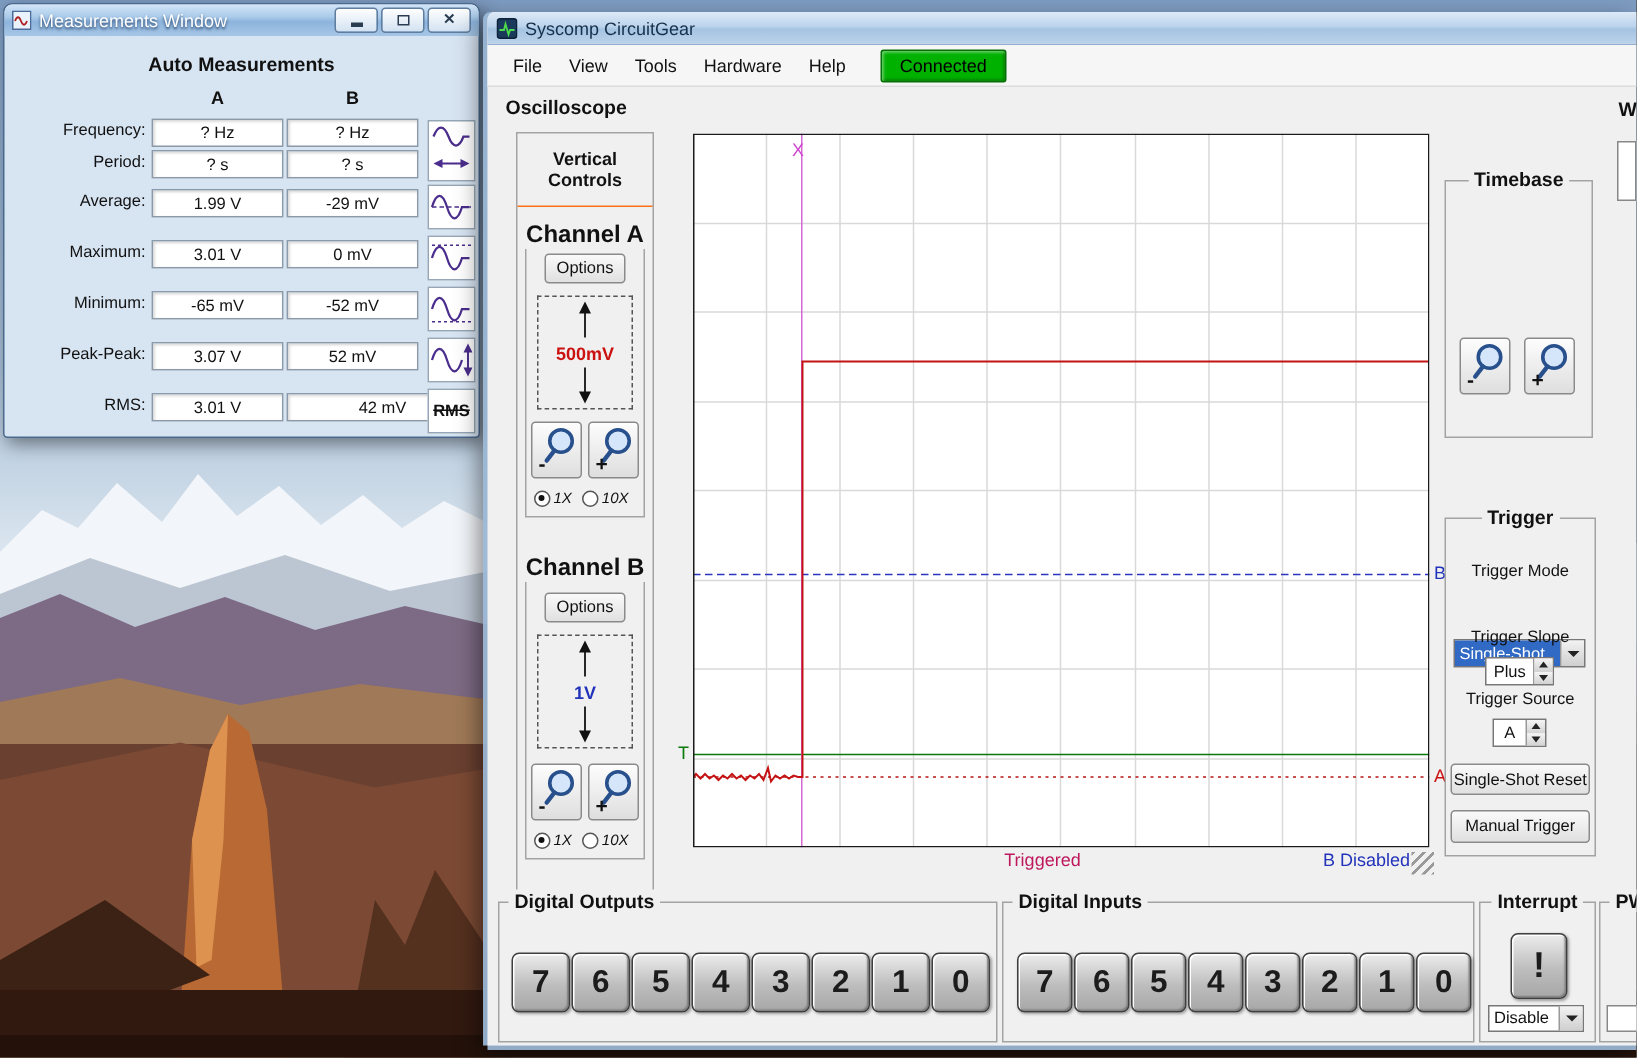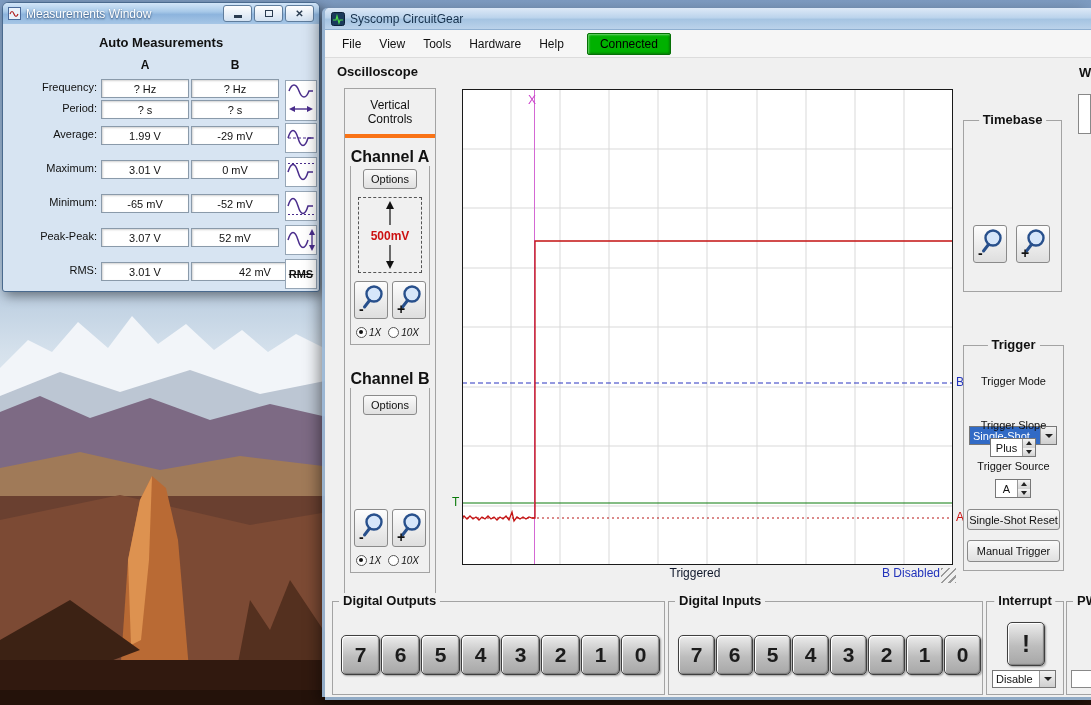--- a/index.html
+++ b/index.html
@@ -49,23 +49,23 @@
     padding:3px 12px;border-radius:2px;
     box-shadow:inset 1px 1px 2px rgba(255,255,255,.45),inset -1px -1px 2px rgba(0,0,0,.3);}
   .section-title{position:absolute;left:12px;top:56px;font-weight:bold;font-size:13px;}
 
   
   .lframe{position:absolute;border:1px solid #a3a3a3;}
   .lf-title{position:absolute;top:-9px;background:#f0f0f0;padding:0 4px;font-weight:bold;font-size:16px;white-space:nowrap;}
   .lf-title.c{left:50%;transform:translateX(-50%);}
   .lf-title.l{left:6px;}
   .lf-title.big{font-size:13px;}
-  .vc-titlebox{position:absolute;left:0;top:0;width:100%;height:49px;border-bottom:4px solid #f97316;
+  .vc-titlebox{position:absolute;left:0;top:0;width:100%;height:49px;border-bottom:1px solid #f97316;
     display:flex;align-items:center;justify-content:center;text-align:center;
-    font-weight:normal;font-size:12px;box-sizing:border-box;padding:0 12px;}
+    font-weight:bold;font-size:12px;box-sizing:border-box;padding:0 12px;}
 
   .btn{background:linear-gradient(#fafafa,#e0e0e0);border:1px solid #8a8a8a;border-radius:3px;
     font-size:11px;display:flex;align-items:center;justify-content:center;box-sizing:border-box;}
   .dashedbox{position:absolute;border:1px dashed #555;background:#f0f0f0;
     display:flex;align-items:center;justify-content:center;}
   .zoombtn{position:absolute;width:34px;height:38px;background:linear-gradient(#fdfdfd,#dedede);
     border:1px solid #8a8a8a;border-radius:3px;box-sizing:border-box;}
   .zoombtn .mag{position:absolute;right:2px;top:2px;}
   .zsign{position:absolute;left:4px;bottom:1px;font-weight:bold;font-size:14px;}
 
@@ -278,20 +278,29 @@
           <span class="radio-item">
             <span class="rdot"></span>
             <span class="rlabel">10X</span>
           </span>
         </div>
       </div>
 
       <div class="lframe" style="left:5px;top:289px;width:78px;height:193px;">
         <span class="lf-title c">Channel B</span>
         <div class="btn" style="position:absolute;left:50%;transform:translateX(-50%);top:16px;width:54px;height:20px;">Options</div>
+        <div class="dashedbox" style="left:7px;top:44px;width:62px;height:74px;">
+          <svg width="60" height="72" viewBox="0 0 60 72">
+            <line x1="30" y1="9" x2="30" y2="26" stroke="#111" stroke-width="1.2"></line>
+            <polygon points="30,2 26,10 34,10" fill="#111"></polygon>
+            <text x="30" y="41" text-anchor="middle" font-size="12" font-weight="bold" fill="#2233bb">1V</text>
+            <line x1="30" y1="46" x2="30" y2="63" stroke="#111" stroke-width="1.2"></line>
+            <polygon points="30,70 26,62 34,62" fill="#111"></polygon>
+          </svg>
+        </div>
         <div class="zoombtn" style="left:3px;top:130px;">
           <svg class="mag" width="24" height="26">
             <circle cx="13" cy="10" r="7.5" fill="#d6e6fa" stroke="#28508c" stroke-width="2.4"></circle>
             <line x1="8.5" y1="16.5" x2="3.5" y2="23" stroke="#28508c" stroke-width="3" stroke-linecap="round"></line>
           </svg>
           <span class="zsign">-</span>
         </div>
         <div class="zoombtn" style="left:41px;top:130px;">
           <svg class="mag" width="24" height="26">
             <circle cx="13" cy="10" r="7.5" fill="#d6e6fa" stroke="#28508c" stroke-width="2.4"></circle>
@@ -337,21 +346,21 @@
         <line x1="0" y1="429" x2="491" y2="429" stroke="#b81414" stroke-width="1" stroke-dasharray="2,3"></line>
         <line x1="72.5" y1="0" x2="72.5" y2="476" stroke="#d468d4" stroke-width="1"></line>
         <path d="M0,429 L2,427 L5,430 L8,427 L11,430 L14,428 L17,431 L20,428 L23,430 L26,427 L29,430 L32,428 L35,431 L38,428 L41,430 L44,427 L47,431 L50,423 L52,432 L55,428 L58,430 L61,428 L64,430 L67,428 L70,429 L73,429 L73,152 L490,152" fill="none" stroke="#c41212" stroke-width="1.3"></path>
         <rect x="0.5" y="0.5" width="490" height="475" fill="none" stroke="#1a1a1a"></rect>
       </svg>
     </div>
     <span class="marker" style="left:203px;top:85px;color:#cc44cc;">X</span>
     <span class="marker" style="left:127px;top:487px;color:#0a7a0a;">T</span>
     <span class="marker" style="left:631px;top:367px;color:#2233bb;">B</span>
     <span class="marker" style="left:631px;top:502px;color:#cc1111;">A</span>
-    <span class="marker" style="left:318px;top:558px;width:104px;text-align:center;color:#0f172a;">Triggered</span>
+    <span class="marker" style="left:318px;top:558px;width:104px;text-align:center;color:#be185d;">Triggered</span>
     <span class="marker" style="left:557px;top:558px;color:#2233bb;">B Disabled</span>
     <span class="grip"></span>
 
     <div class="lframe" style="left:638px;top:112px;width:97px;height:170px;">
       <span class="lf-title c big">Timebase</span>
       <div class="zoombtn" style="left:9px;top:104px;">
         <svg class="mag" width="24" height="26">
           <circle cx="13" cy="10" r="7.5" fill="#d6e6fa" stroke="#28508c" stroke-width="2.4"></circle>
           <line x1="8.5" y1="16.5" x2="3.5" y2="23" stroke="#28508c" stroke-width="3" stroke-linecap="round"></line>
         </svg>

